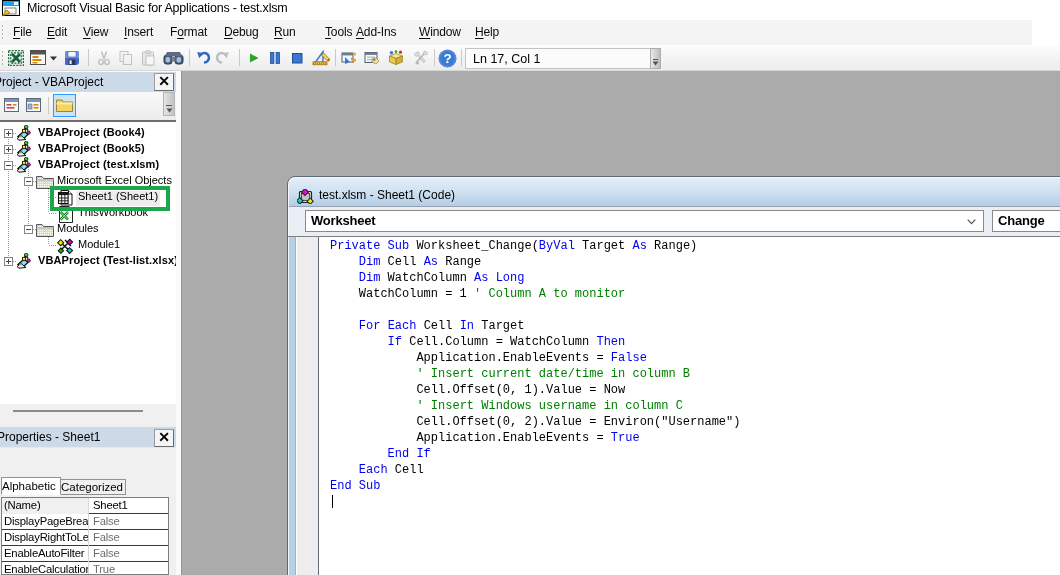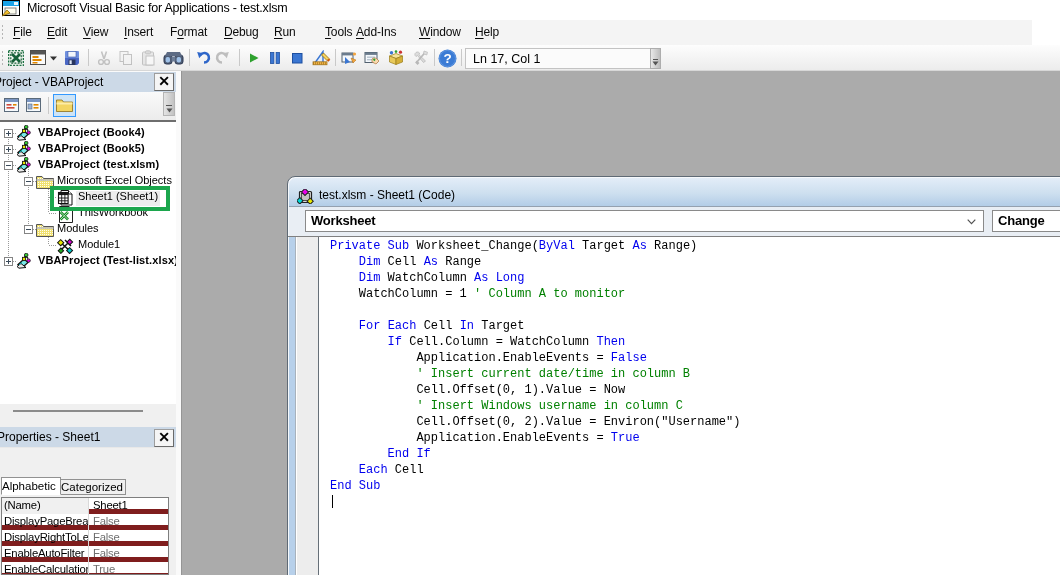--- a/index.html
+++ b/index.html
@@ -30,21 +30,21 @@
 .doth{position:absolute;height:1px;background-image:linear-gradient(90deg,#9a9a9a 50%,transparent 50%);background-size:2px 1px}
 #splitzone{position:absolute;left:0;top:333px;width:176px;height:23px;background:#f0f0f0}
 #splitline{position:absolute;left:13px;top:339px;width:130px;height:2px;background:#8b8b8b}
 
 #proptitle{top:356px}
 #propcombo{position:absolute;left:1px;top:385px;width:171px;height:17px;background:#fff;border:1px solid #898989;font-size:12px;padding-left:3px;line-height:15px;white-space:nowrap;overflow:hidden}
 .tab{position:absolute;font-size:11.5px;text-align:left;border:1px solid #919191;background:#f0f0f0;color:#000}
 #tab1{left:1px;top:406px;width:60px;height:18px;background:#fff;border-bottom-color:#fff;z-index:2;line-height:16px}
 #tab2{left:61px;top:408px;width:65px;height:16px;line-height:14px;border-left:none}
 #grid{position:absolute;left:1px;top:426px;width:168px;height:78px;background:#fff;border:1px solid #7e7e7e;overflow:hidden;font-size:11.3px;letter-spacing:-0.2px}
-.grow{position:absolute;left:0;width:166px;height:16px;border-bottom:5px solid #7f1d1d}
+.grow{position:absolute;left:0;width:166px;height:16px;border-bottom:1px solid #7f1d1d}
 .grow .c1{position:absolute;left:0;top:0;width:87px;height:16px;border-right:1px solid #d9d9d9;padding:1px 0 0 2px;white-space:nowrap;overflow:hidden}
 .grow .c2{position:absolute;left:88px;top:0;width:78px;height:16px;padding:1px 0 0 3px;color:#6f6f6f;white-space:nowrap;overflow:hidden}
 
 #codewin{position:absolute;left:287px;top:176px;width:780px;height:406px;background:#e9eef4;border:1px solid #5f6a75;border-radius:8px 0 0 0;overflow:hidden;box-shadow:inset 1px 1px 0 #f6f9fc}
 #ctitle{position:absolute;left:1px;top:1px;width:778px;height:29px;border-bottom:1px solid #95a1af;background:linear-gradient(#e3edf8 0%,#cddfef 55%,#b3cde7 100%);border-radius:7px 0 0 0}
 #ctitle .txt{position:absolute;left:30px;top:10px;font-size:12px;color:#000}
 .ccombo{position:absolute;top:33px;height:22px;background:#fff;border:1px solid #8a8a8a;font-size:13px;font-weight:bold;padding:2px 0 0 5px;letter-spacing:-0.2px}
 #codearea{position:absolute;left:1px;top:60px;width:779px;height:346px;background:#fff}
 #gutter{position:absolute;left:0px;top:0;width:7px;height:346px;background:#b7d0ea;border-right:1px solid #a8b2bc}
 #margin{position:absolute;left:8px;top:0;width:22px;height:346px;background:#ededed;border-right:1px solid #666f78}

